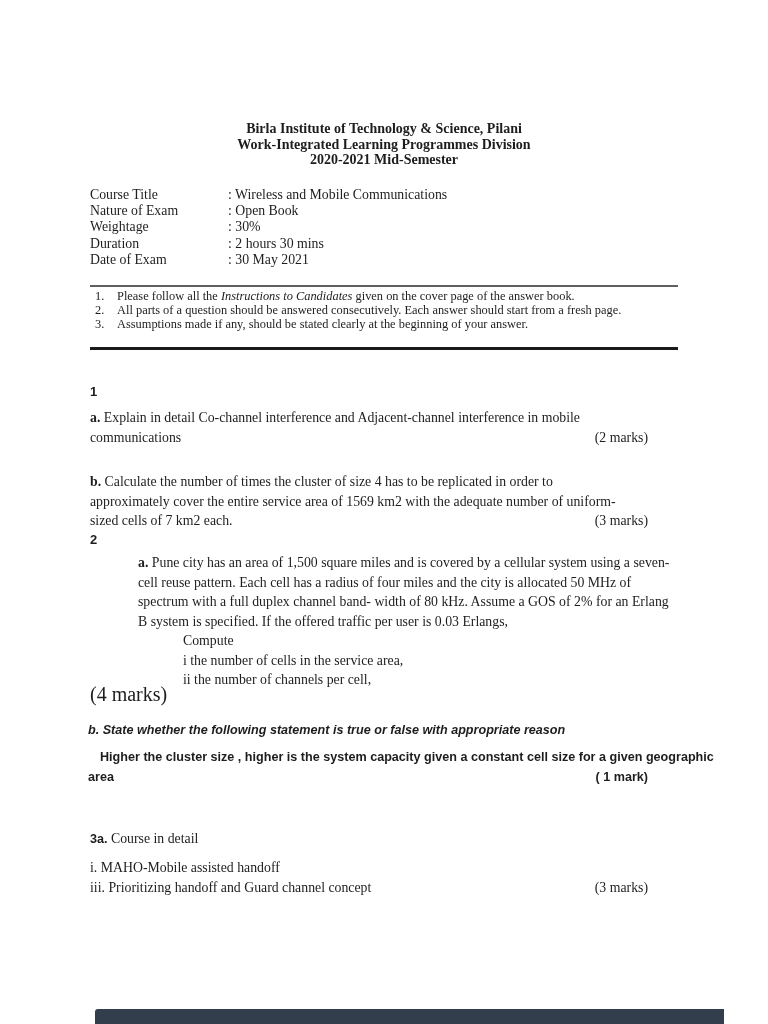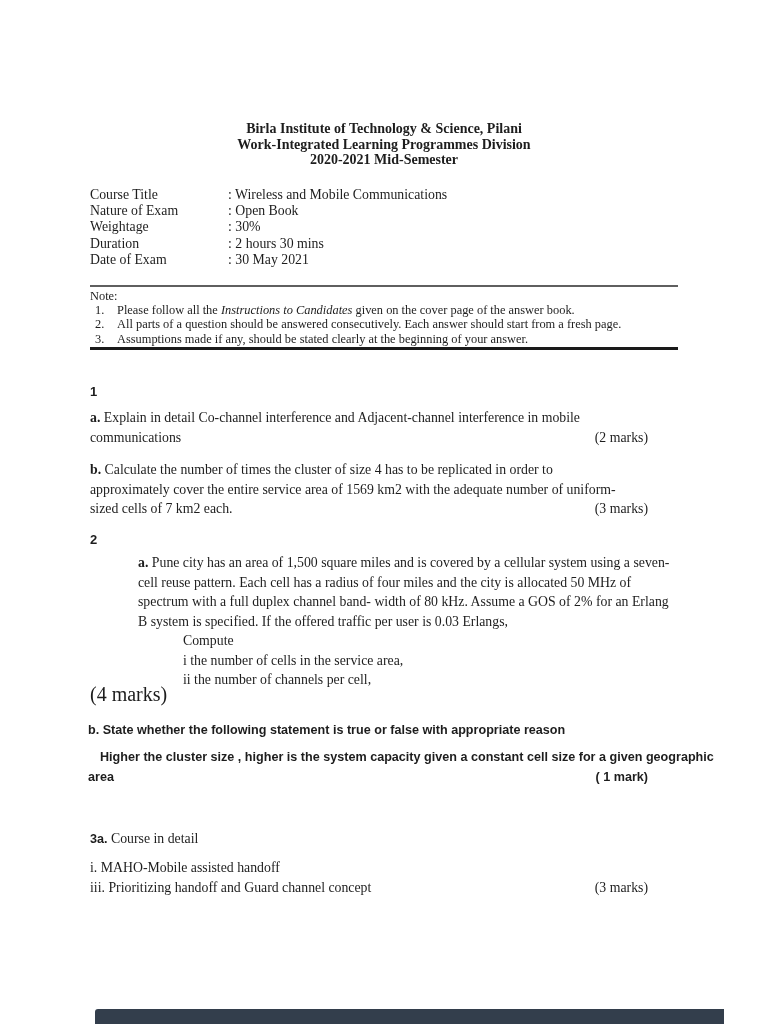--- a/index.html
+++ b/index.html
@@ -28,29 +28,29 @@
   .note{left:90px;top:289px;width:588px;font-size:12.4px;line-height:14.2px;}
   .note-item{display:flex;padding-left:5px;}
   .note-num{flex:0 0 22px;}
   .it{font-style:italic;}
   
   .qnum{font-family:"Liberation Sans","DejaVu Sans",sans-serif;font-weight:bold;font-size:13px;}
   .qnum-1{left:90px;top:384px;}
   .qnum-2{left:90px;top:532px;}
   .para{left:90px;width:558px;font-size:13.8px;line-height:19.5px;}
   .p1a{top:408px;}
-  .p1b{top:460px;}
+  .p1b{top:472px;}
   .p2a{top:553px;margin-left:48px;}
   .lead{font-weight:bold;}
   .row{display:flex;justify-content:space-between;}
   .indent{padding-left:45px;}
   .m4{left:90px;top:685px;width:558px;font-size:20px;line-height:19.5px;text-align:left;}
   
   .sansb{font-family:"Liberation Sans","DejaVu Sans",sans-serif;font-weight:bold;font-size:12.6px;}
-  .q2b-head{left:88px;top:722px;width:580px;line-height:16px;white-space:nowrap;}
+  .q2b-head{left:88px;top:722px;width:580px;line-height:16px;white-space:nowrap;font-style:italic;}
   .q2b-body{left:88px;top:748px;width:560px;line-height:19.8px;}
   .q2b-l1{padding-left:12px;white-space:nowrap;}
   
   .q3-head{left:90px;top:829px;width:558px;font-size:13.8px;line-height:19.5px;}
   .q3-items{left:90px;top:858px;width:558px;font-size:13.8px;line-height:20px;}
   
   .footer-bar{left:95px;top:1009px;width:642px;height:15px;background:var(--bar);
               border-radius:3px 3px 0 0;}
 </style>
 </head>
@@ -83,21 +83,20 @@
     </div>
     <div class="meta-row">
       <span class="meta-label">Date of Exam</span>
       <span class="meta-value">: 30 May 2021</span>
     </div>
   </div>
 
   <div class="abs rule rule-thin"></div>
 
   <div class="abs note">
-    <div>Note:</div>
     <div class="note-item">
       <span class="note-num">1.</span>
       <span><span>Please follow all the </span><span class="it">Instructions to Candidates</span><span> given on the cover page of the answer book.</span></span>
     </div>
     <div class="note-item">
       <span class="note-num">2.</span>
       <span>All parts of a question should be answered consecutively. Each answer should start from a fresh page.</span>
     </div>
     <div class="note-item">
       <span class="note-num">3.</span>

